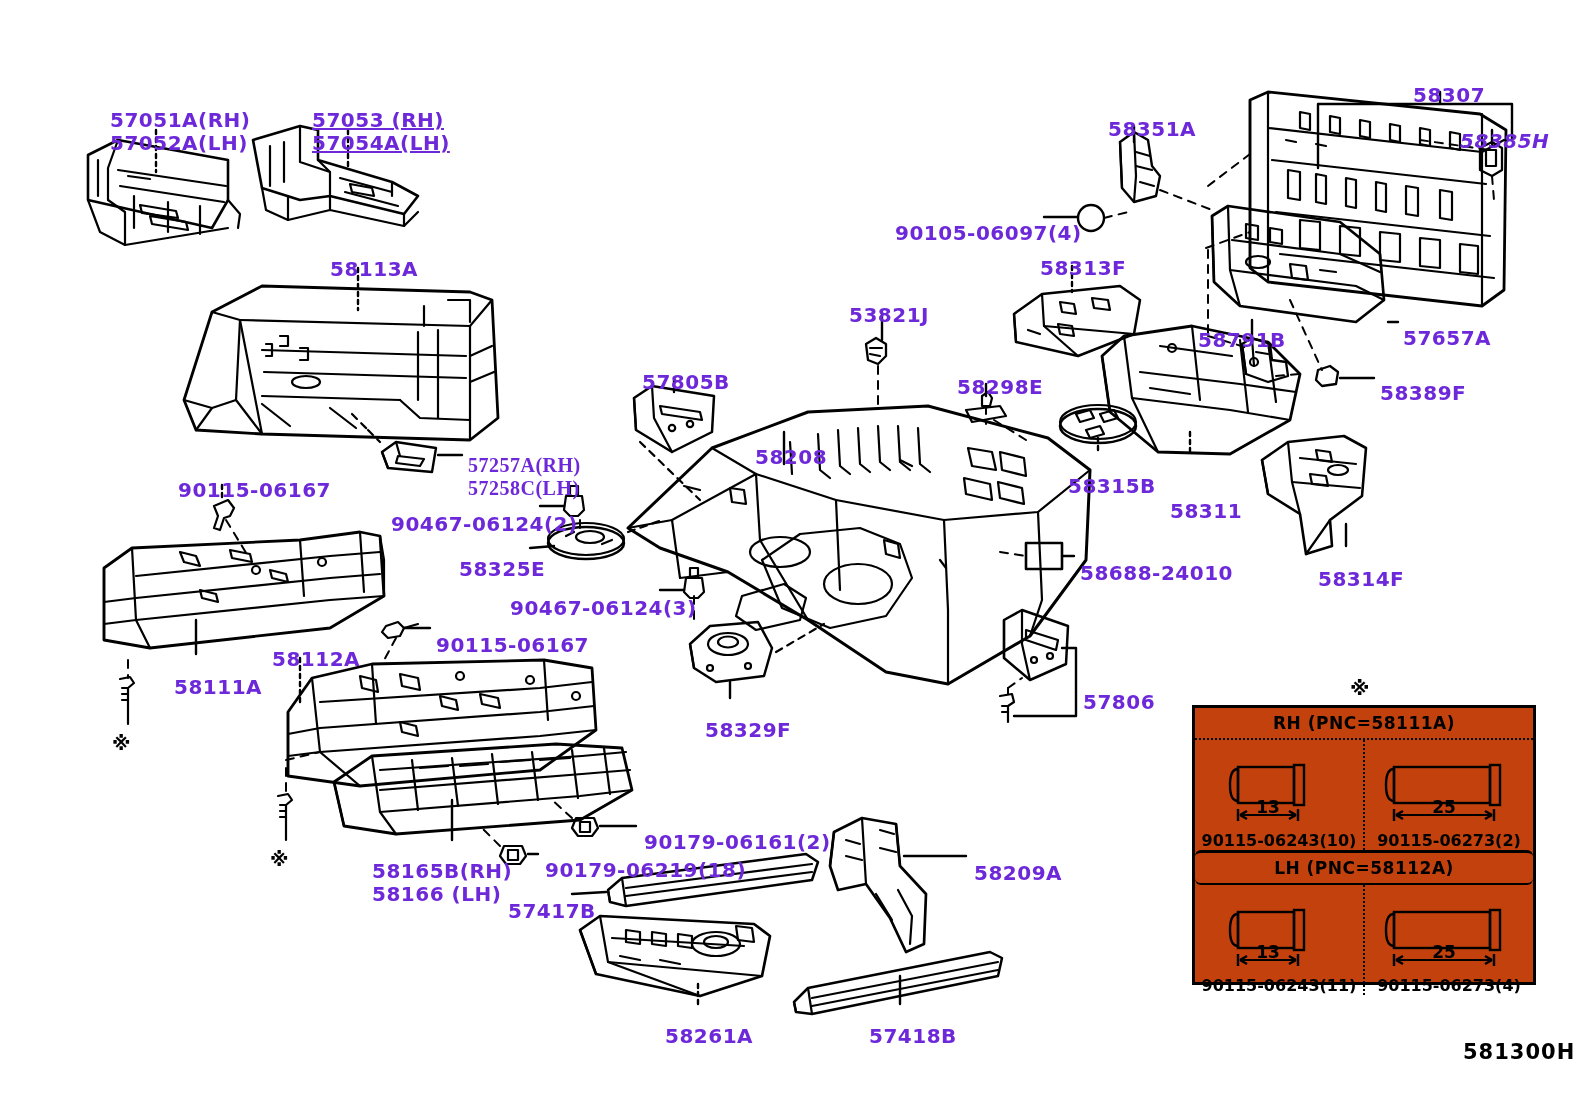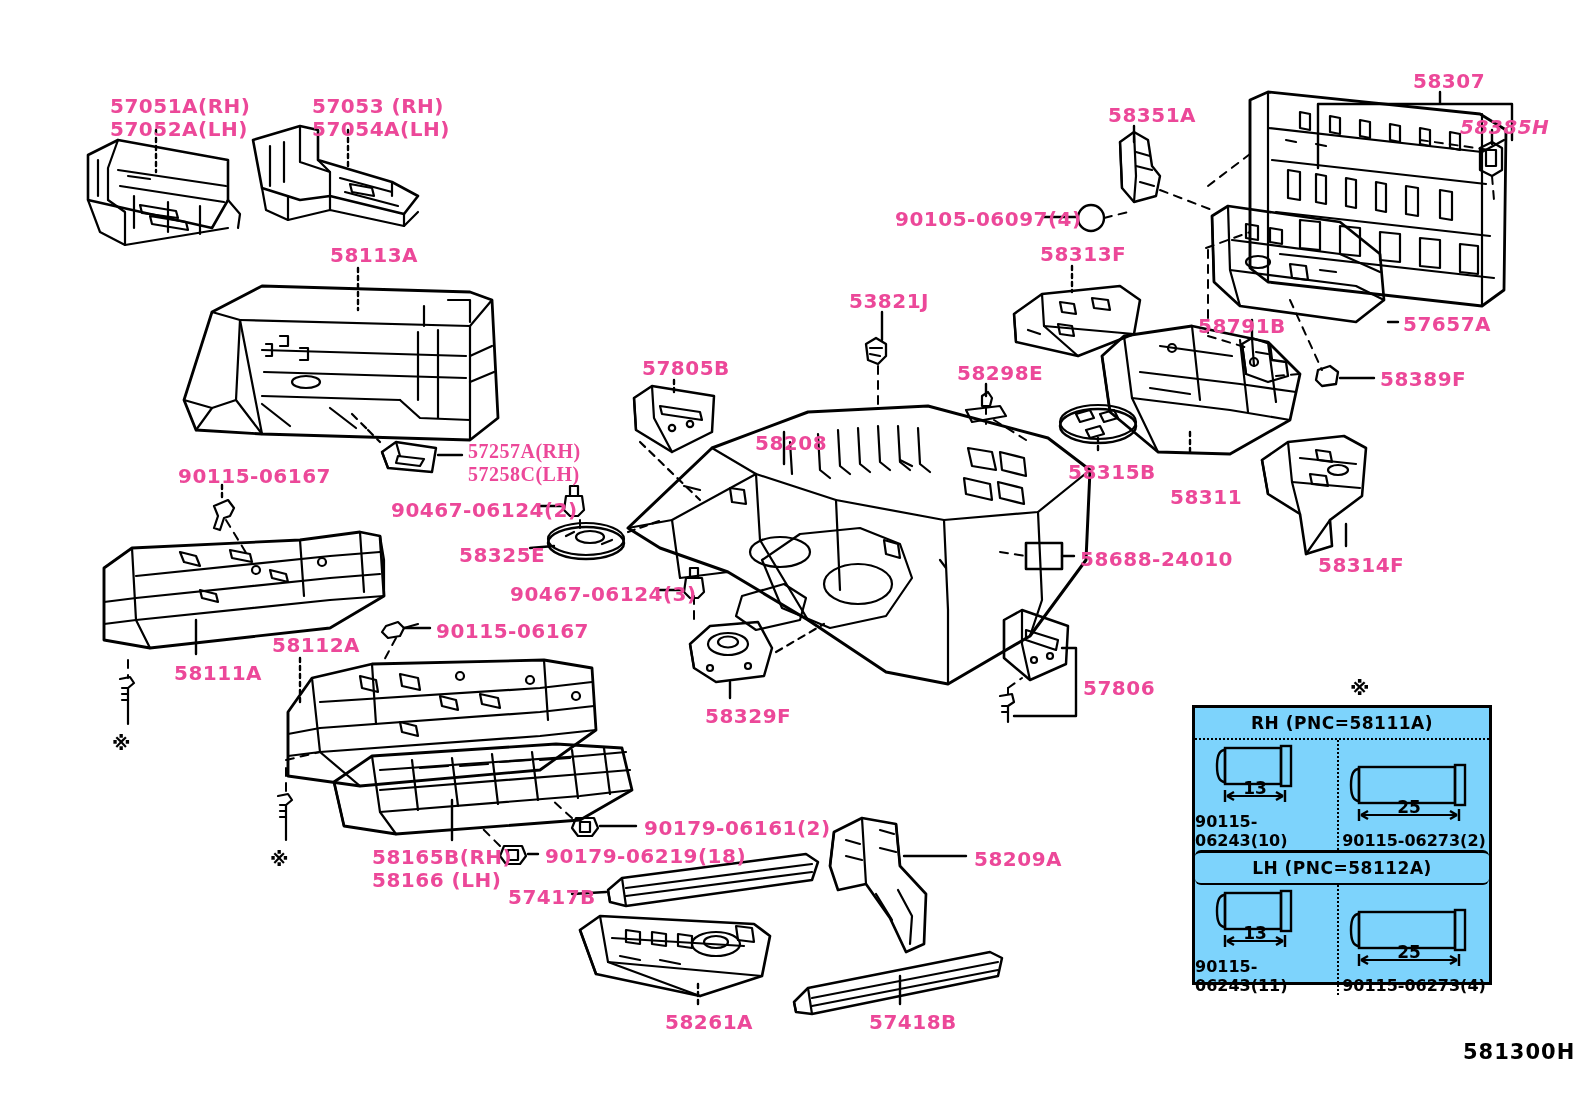--- a/index.html
+++ b/index.html
@@ -4,29 +4,29 @@
 <title>Toyota Parts Diagram 581300H</title>
 <style>
   html,body{margin:0;padding:0;background:#ffffff;}
   body{width:1592px;height:1099px;position:relative;overflow:hidden;
        font-family:"DejaVu Sans",sans-serif;color:#000;}
   #sheet{position:absolute;left:0;top:0;width:1592px;height:1099px;}
 
   
   .lbl{position:absolute;font-family:"DejaVu Sans",sans-serif;
        font-weight:700;font-size:20px;letter-spacing:.5px;
-       white-space:pre;line-height:23px;color:#ec4899;}
+       white-space:pre;line-height:23px;color:#6d28d9;margin-top:14px;}
 
   
   .svgLayer{position:absolute;left:0;top:0;width:1592px;height:1099px;
             pointer-events:none;}
 
   
-  #legend{position:absolute;left:1192px;top:705px;width:300px;height:280px;
-          border:3px solid #000;box-sizing:border-box;background:#7dd3fc;}
+  #legend{position:absolute;left:1192px;top:705px;width:344px;height:280px;
+          border:3px solid #000;box-sizing:border-box;background:#c2410c;}
   .lgRowHdr{height:30px;border-bottom:2px dotted #000;
             display:flex;align-items:center;justify-content:center;
             font-weight:700;font-size:17px;letter-spacing:.5px;}
   .lgRowBody{height:110px;display:flex;}
   .lgRowBody.b2{border-top:0;}
   .lgCell{flex:1;display:flex;flex-direction:column;align-items:center;
           justify-content:flex-end;box-sizing:border-box;}
   .lgCell.first{border-right:2px dotted #000;}
   .lgRowHdr.second{border-top:3px solid #000;border-bottom:2px solid #000;border-radius:6px;}
   .lgNum{font-weight:700;font-size:16px;letter-spacing:0px;margin-top:2px;}
@@ -573,21 +573,21 @@
         <path d="M698,1004 L698,980" stroke-dasharray="4 4"></path>
 
         <path d="M900,1004 L900,976"></path>
       </g>
     </g>
   </svg>
 
   <div id="labelLayer">
       <div class="lbl" style="left: 110px; top: 95px;">57051A(RH)
 57052A(LH)</div>
-      <div class="lbl" style="left: 312px; top: 95px;">57053 (RH)
+      <div class="lbl" style="left: 312px; top: 95px; text-decoration: underline;">57053 (RH)
 57054A(LH)</div>
       <div class="lbl" style="left: 330px; top: 244px;">58113A</div>
       <div class="lbl" style="left: 1108px; top: 104px;">58351A</div>
       <div class="lbl" style="left: 1413px; top: 70px;">58307</div>
       <div class="lbl" style="left: 1460px; top: 116px; font-style: italic;">58385H</div>
       <div class="lbl" style="left: 895px; top: 208px;">90105-06097(4)</div>
       <div class="lbl" style="left: 1040px; top: 243px;">58313F</div>
       <div class="lbl" style="left: 849px; top: 290px;">53821J</div>
       <div class="lbl" style="left: 1198px; top: 315px;">58791B</div>
       <div class="lbl" style="left: 1403px; top: 313px; text-align: right;">57657A</div>

